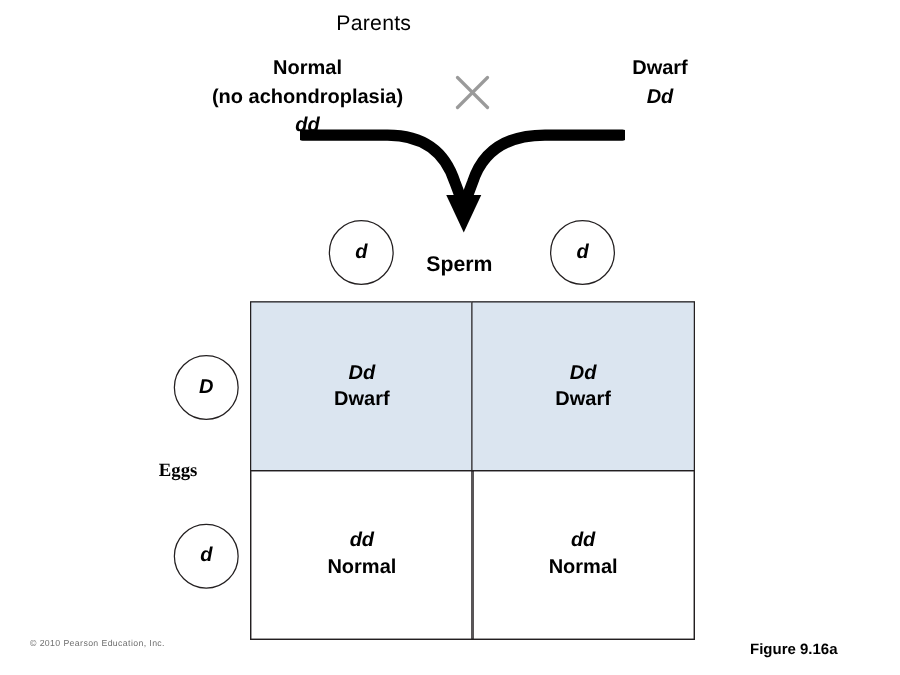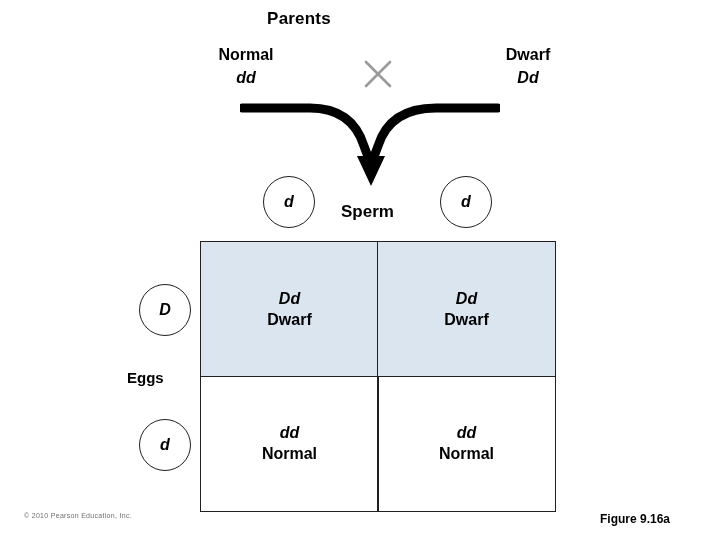--- a/index.html
+++ b/index.html
@@ -25,21 +25,21 @@
     white-space: nowrap;
   }
 
   
   #parents-title {
     left: 0;
     top: 9px;
     width: 598px;
     text-align: center;
     font-size: 17px;
-    font-weight: bold;
+    font-weight: normal;
     letter-spacing: 0.2px;
   }
 
   
   #parent-left {
     left: 96px;
     top: 43px;
     width: 300px;
     text-align: center;
     font-size: 16px;
@@ -103,20 +103,21 @@
     left: 341px;
     top: 202px;
     font-size: 17px;
     font-weight: bold;
   }
   #eggs-label {
     left: 127px;
     top: 369px;
     font-size: 15px;
     font-weight: bold;
+    font-family: Liberation Serif, serif;
   }
 
   
   #punnett {
     position: absolute;
     left: 200px;
     top: 241px;
     width: 356px;
     height: 271px;
     border: 1.6px solid #231f20;
@@ -163,20 +164,21 @@
 </style>
 </head>
 <body>
 
 <div id="stage">
 
   <div class="txt" id="parents-title">Parents</div>
 
   <div class="txt" id="parent-left">
     <div>Normal</div>
+    <div>(no achondroplasia)</div>
     <div class="geno">dd</div>
   </div>
 
   <div class="txt" id="parent-right">
     <div>Dwarf</div>
     <div class="geno">Dd</div>
   </div>
 
   <svg id="cross-glyph" viewBox="0 0 32 32">
     <line x1="4" y1="4" x2="28" y2="28" stroke="#9a9a9a" stroke-width="2.6" stroke-linecap="round"></line>

